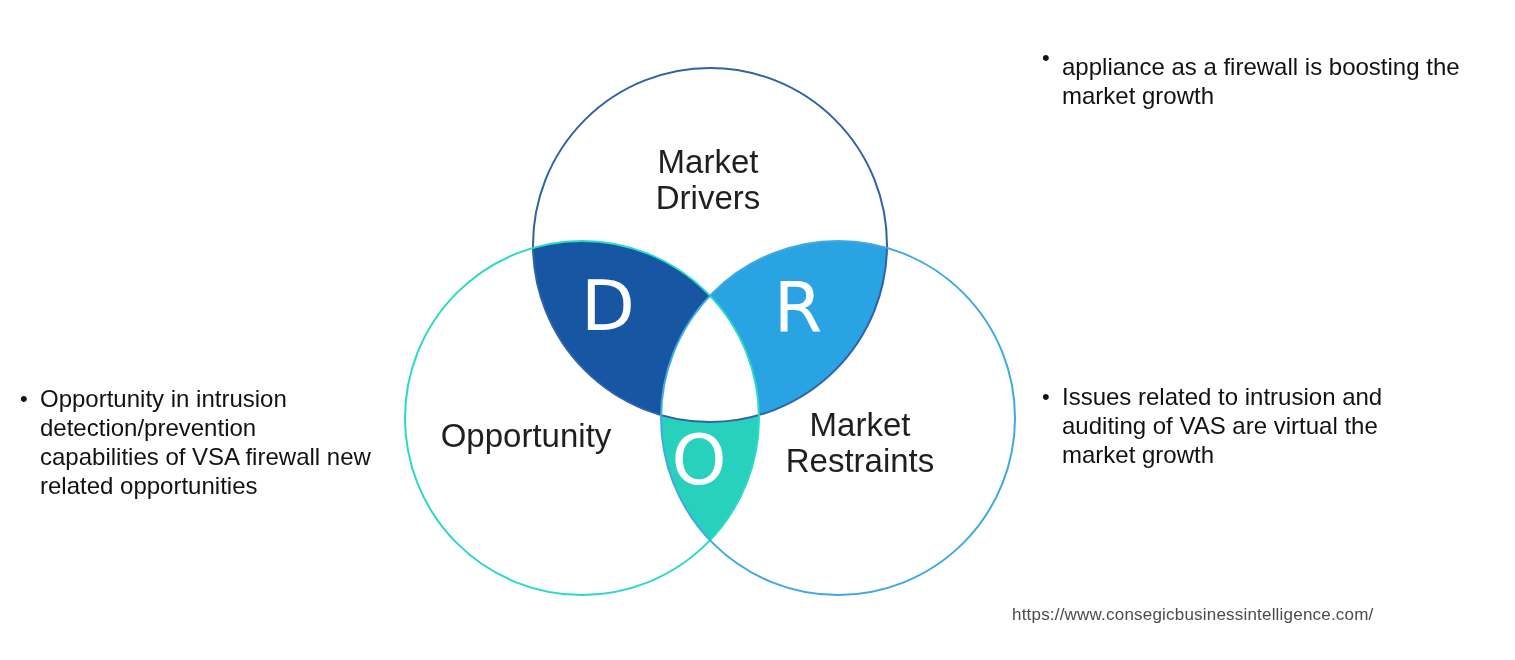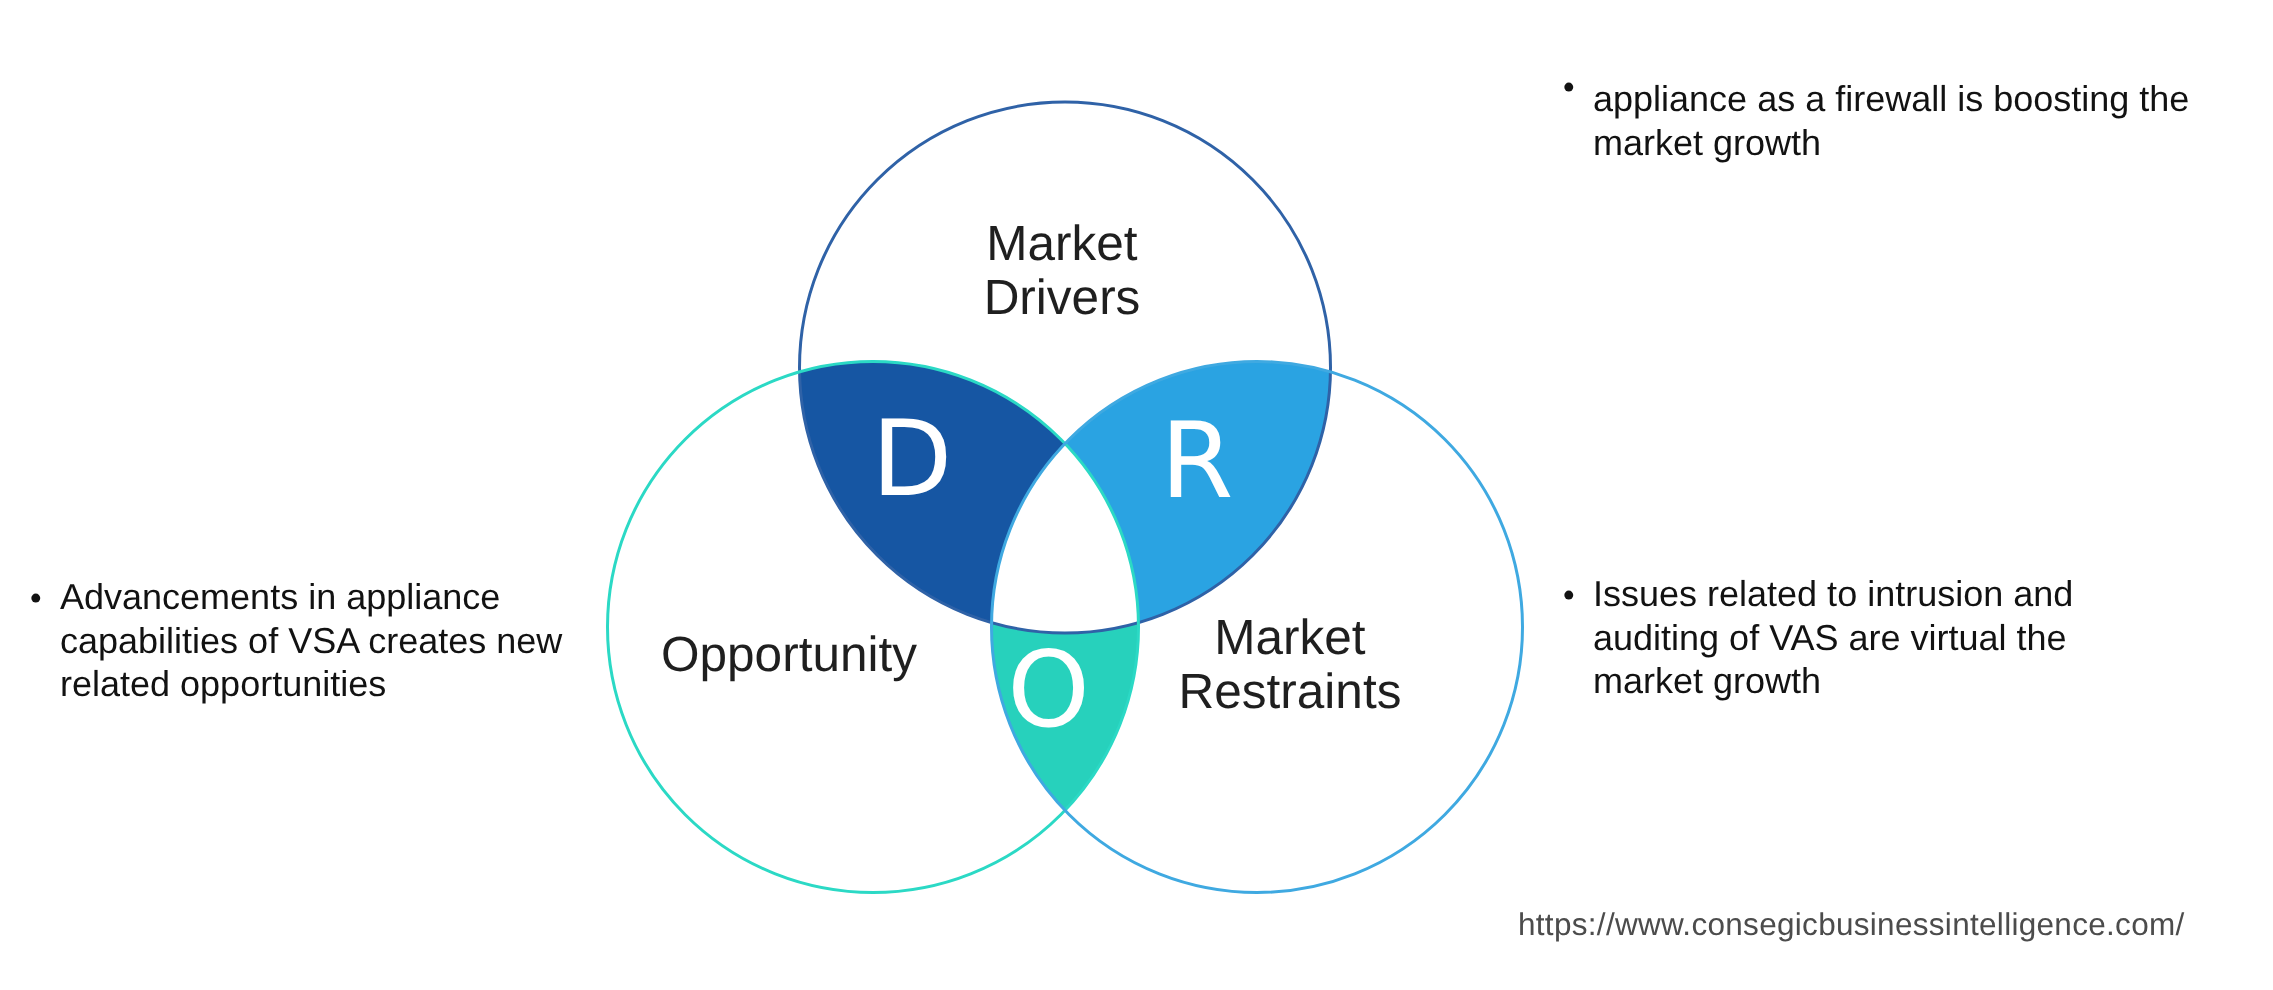--- a/index.html
+++ b/index.html
@@ -38,21 +38,21 @@
     font-size: 22px;
     text-align: left;
   }
   .bullet .marker.raised { transform: translateY(-9px); }
   .bullet .lines span { display: block; white-space: nowrap; }
 
   .source-url {
     position: absolute;
     left: 1012px;
     top: 605px;
-    font-size: 21px;
+    font-size: 17px;
     letter-spacing: 0.2px;
     color: #4c4c4c;
     white-space: nowrap;
   }
 </style>
 </head>
 <body>
 
 <div class="canvas">
 
@@ -100,22 +100,23 @@
     <text class="venn-label" x="860" y="472" fill="#1f1f1f">Restraints</text>
 
     <text class="venn-letter" x="608" y="330" fill="#ffffff">D</text>
     <text class="venn-letter" x="798" y="331" fill="#ffffff">R</text>
     <text class="venn-letter" x="699" y="484" fill="#ffffff">O</text>
   </svg>
 
   <div class="bullet" style="left:20px; top:384px; width:380px;">
     <span class="marker">•</span>
     <span class="lines">
-      <span>Advancements in appliance</span>
-      <span>capabilities of VSA creates new</span>
+      <span>Opportunity in intrusion</span>
+      <span>detection/prevention</span>
+      <span>capabilities of VSA firewall new</span>
       <span>related opportunities</span>
     </span>
   </div>
 
   <div class="bullet" style="left:1042px; top:52px; width:460px;">
     <span class="marker raised">•</span>
     <span class="lines">
       <span>appliance as a firewall is boosting the</span>
       <span>market growth</span>
     </span>

